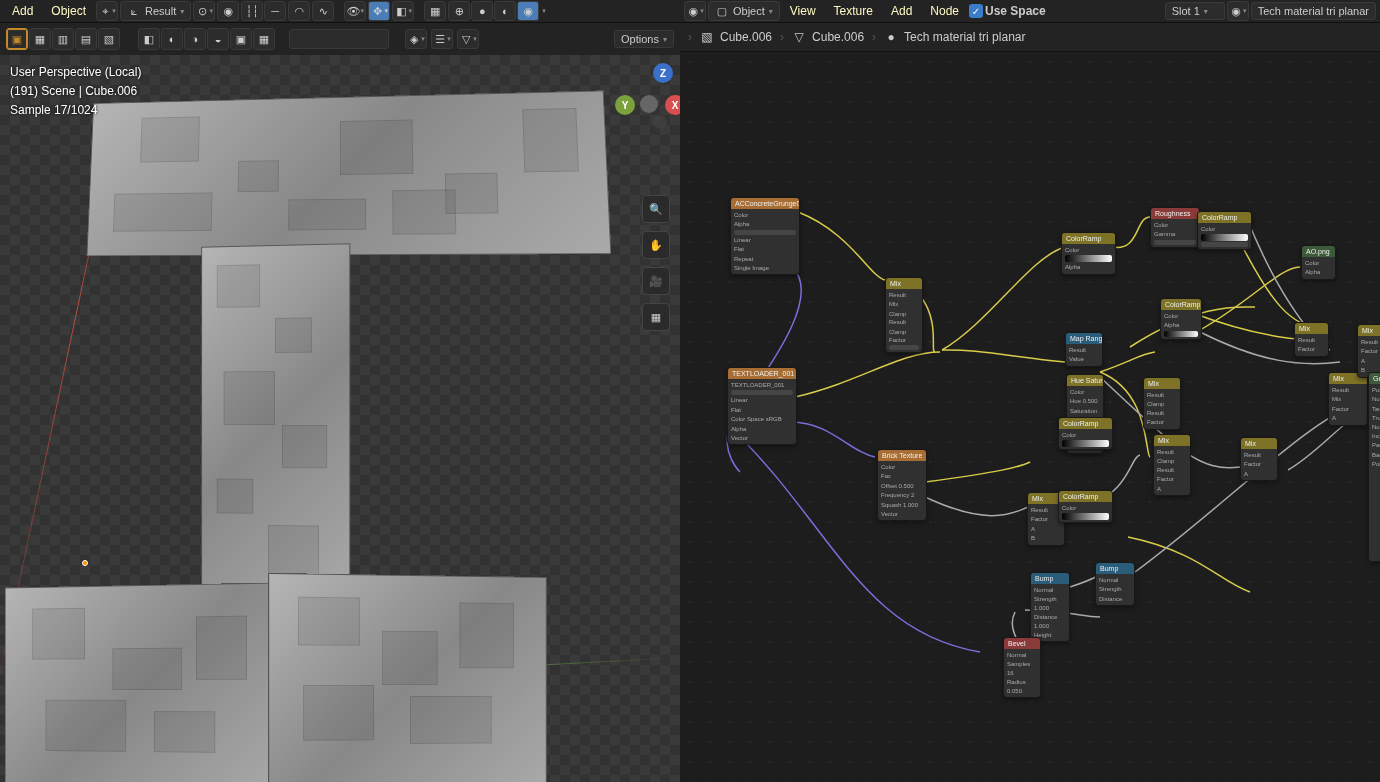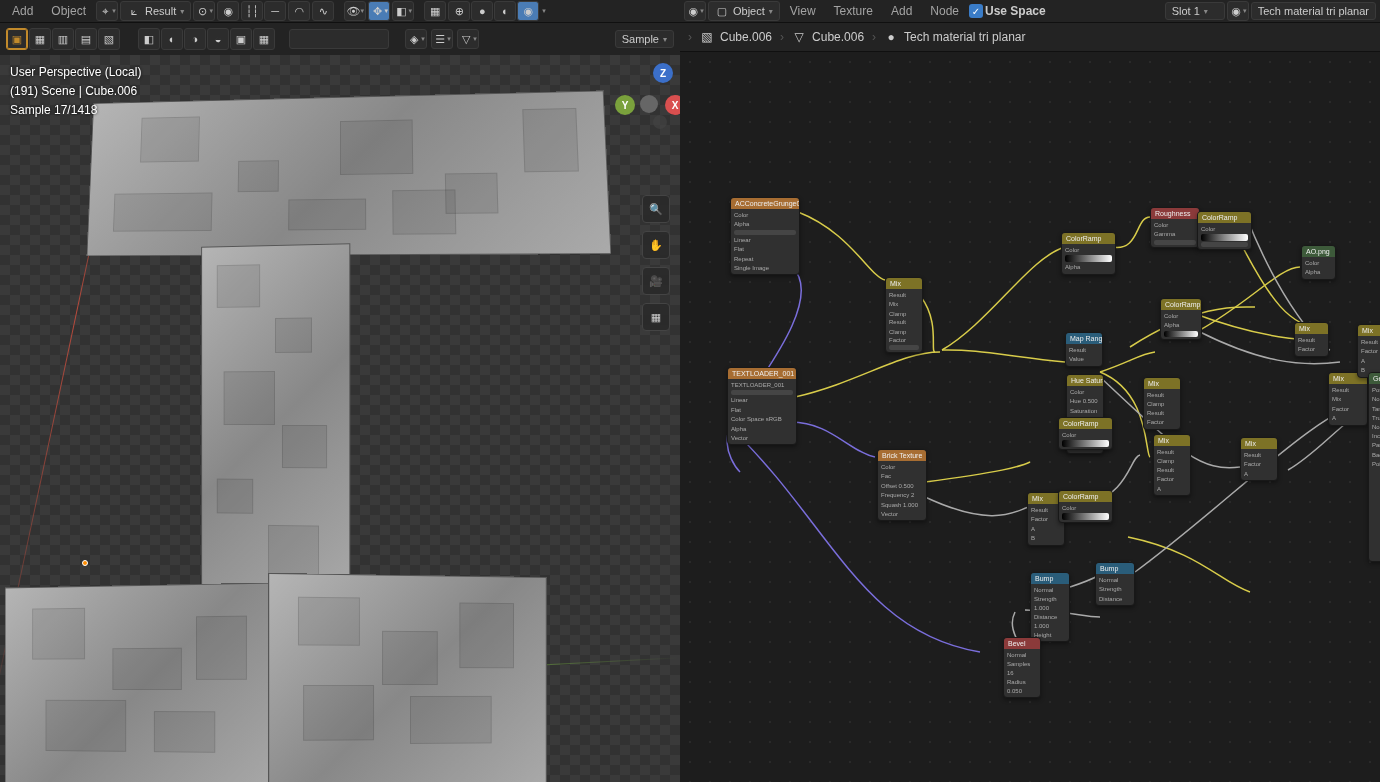--- a/index.html
+++ b/index.html
@@ -7,21 +7,21 @@
 
 
 .viewport-panel { width: 680px; height: 100%; display: flex; flex-direction: column; position: relative; }
 
 
 .node-panel { flex: 1; height: 100%; display: flex; flex-direction: column; background: #1d1d1d; }
 
 
 .header { height: 23px; background: #232323; display: flex; align-items: center; padding: 0 4px; gap: 2px; border-bottom: 1px solid #101010; }
 
-.menu-item { padding: 1px 8px; cursor: pointer; color: #a3a3a3; font-size: 12px; }
+.menu-item { padding: 1px 8px; cursor: pointer; color: #fef9c3; font-size: 12px; }
 
 .tool-btn { width: 22px; height: 20px; background: #2c2c2c; border: 1px solid #3a3a3a; border-radius: 3px; display: inline-flex; align-items: center; justify-content: center; cursor: pointer; }
 .tool-btn.active { background: #4a7cb5; }
 .tool-strip { display: flex; gap: 1px; }
 
 .dropdown { background: #2c2c2c; border: 1px solid #3a3a3a; border-radius: 3px; padding: 2px 6px; display: flex; align-items: center; gap: 4px; cursor: pointer; font-size: 11px; }
 .dropdown .chev { font-size: 8px; color: #888; }
 
 
 .icon { width: 14px; height: 14px; display: inline-flex; align-items: center; justify-content: center; }
@@ -222,31 +222,31 @@
     <div class="tool-btn">
         <span class="icon">☰</span>
         <span style="font-size:7px;color:#888;">▾</span>
       </div>
     <div class="tool-btn">
         <span class="icon">▽</span>
         <span style="font-size:7px;color:#888;">▾</span>
       </div>
 
     <div class="dropdown options-btn">
-      <span>Sample</span>
+      <span>Options</span>
       <span class="chev">▾</span>
     </div>
   </div>
 
   <div class="viewport-canvas">
 
     <div class="stats-overlay">
       <div>User Perspective (Local)</div>
       <div>(191) Scene | Cube.006</div>
-      <div>Sample 17/1418</div>
+      <div>Sample 17/1024</div>
     </div>
 
     <div class="gizmo-area">
       <div class="nav-gizmo">
         <div class="gizmo-ball gizmo-z">Z</div>
         <div class="gizmo-ball gizmo-y">Y</div>
         <div class="gizmo-ball gizmo-center"></div>
         <div class="gizmo-ball gizmo-x">X</div>
         <div class="gizmo-ball gizmo-bottom"></div>
       </div>

